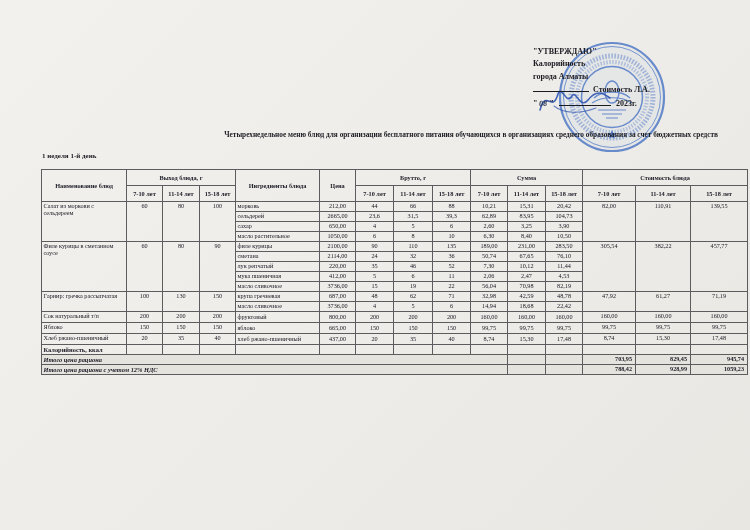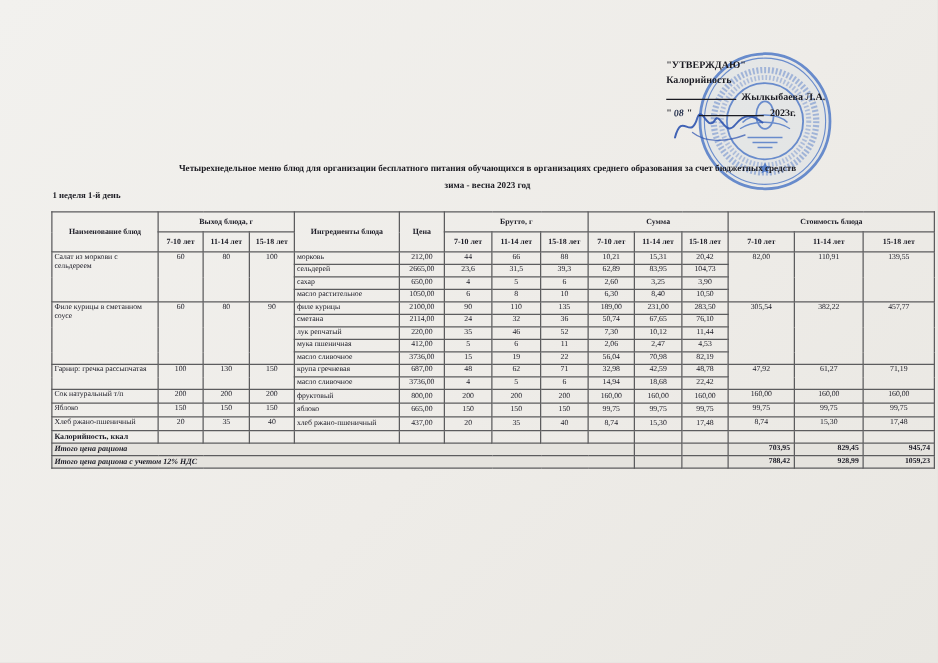--- a/index.html
+++ b/index.html
@@ -24,21 +24,21 @@
   .rule.date{width:52px;margin:0 3px;}
   .hand{
     font-style:italic;color:#27324e;font-weight:bold;
     display:inline-block;transform:rotate(-4deg);
   }
   
   .stamp{position:absolute;left:556px;top:40px;pointer-events:none;}
   .signature{position:absolute;left:536px;top:84px;pointer-events:none;}
   
   .title{
-    position:absolute;left:62px;top:128px;width:656px;text-align:center;
+    position:absolute;left:62px;top:128px;width:656px;text-align:right;
     font-size:7.3px;font-weight:bold;line-height:13px;color:#1b1b22;
   }
   .week{position:absolute;left:42px;top:152px;font-size:7px;font-weight:bold;font-family:Liberation Serif, serif;}
   
   table.menu{
     position:absolute;left:41px;top:169px;width:706px;
     border-collapse:collapse;table-layout:fixed;
     font-size:6.2px;color:#20202a;
     border:1.5px solid #3e3e40;
   }
@@ -83,35 +83,35 @@
 <svg class="signature" width="78" height="34" viewBox="0 0 78 34">
   <g stroke="#2f55b0" stroke-width="1.6" fill="none" opacity="0.9" stroke-linecap="round">
     <path d="M4 26 C10 4 16 30 22 10 C26 0 30 22 36 12 C40 5 44 26 52 16 S66 8 74 14"></path>
     <path d="M18 22 C28 30 44 30 60 24" stroke-width="1.1" opacity="0.8"></path>
   </g>
 </svg>
 
 <div class="approval">
   <div class="line">"УТВЕРЖДАЮ"</div>
   <div class="line">Калорийность</div>
+  <div class="line">города Алматы</div>
   <div class="line">
-    <span class="rule sig"></span><span>Жылкыбаева Л.А.</span>
+    <span class="rule sig"></span><span>Стоимость Л.А.</span>
   </div>
   <div class="line">
     <span>"</span>
     <span class="hand">08</span>
     <span>"</span>
     <span class="rule date"></span>
     <span>2023г.</span>
   </div>
 </div>
 
 <div class="title">
   <div>Четырехнедельное меню блюд для организации бесплатного питания обучающихся в организациях среднего образования за счет бюджетных средств</div>
-  <div>зима - весна 2023 год</div>
 </div>
 
 <div class="week">1 неделя 1-й день</div>
 
 <table class="menu">
   <colgroup>
     <col style="width:85px">
       <col style="width:36px">
       <col style="width:37px">
       <col style="width:36px">

